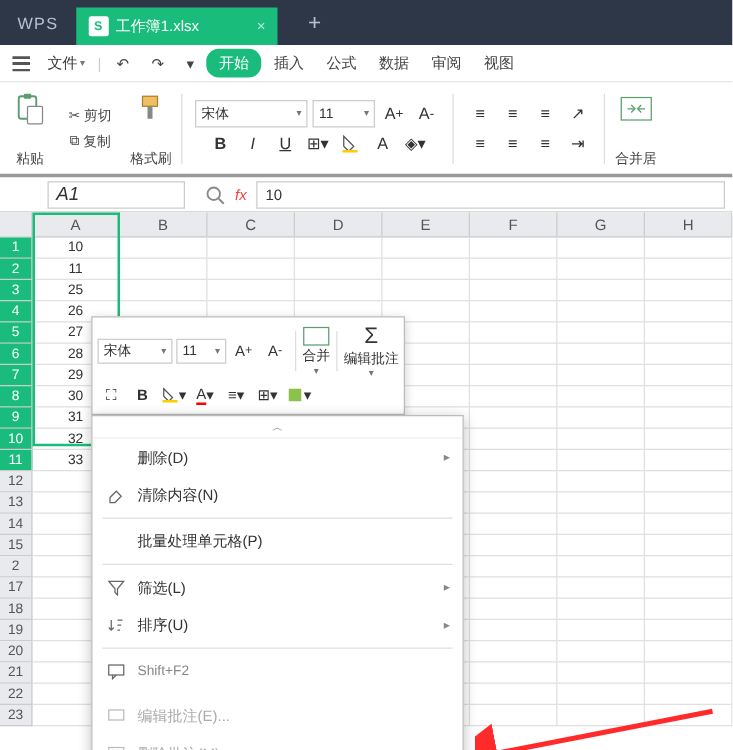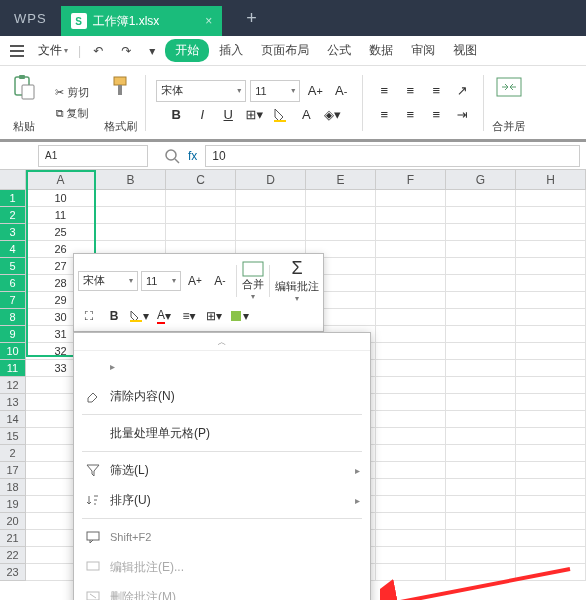--- a/index.html
+++ b/index.html
@@ -30,22 +30,22 @@
 .tb-small-btn { display: flex; align-items: center; gap: 3px; font-size: 11px; color: #444; padding: 2px 3px; }
 .tb-sep { width: 1px; height: 56px; background: #ddd; }
 .icon-box { width: 24px; height: 24px; display: flex; align-items: center; justify-content: center; }
 .icon-box-lg { width: 32px; height: 32px; }
 .font-select { border: 1px solid #ccc; height: 22px; padding: 0 4px; font-size: 11px; width: 90px; display: flex; align-items: center; justify-content: space-between; background: #fff; }
 .size-select { width: 50px; }
 .fmt-btn { width: 22px; height: 22px; display: flex; align-items: center; justify-content: center; border: 1px solid transparent; font-size: 13px; }
 
 
 .formula-bar { height: 28px; background: #fff; border-bottom: 1px solid #ccc; display: flex; align-items: center; gap: 8px; padding: 0 0 0 2px; }
-.name-box { width: 110px; height: 22px; border: 1px solid #ccc; display: flex; align-items: center; padding: 0 6px; font-size: 10px; margin-left: 36px; }
-.fx-label { color: #0369a1; }
+.name-box { width: 110px; height: 22px; border: 1px solid #ccc; display: flex; align-items: center; padding: 0 6px; font-size: 15px; margin-left: 36px; font-style: italic; }
+.fx-label { font-style: italic; color: #ef4444; }
 .formula-input { flex: 1; height: 22px; border: 1px solid #ccc; padding: 0 6px; font-size: 12px; display: flex; align-items: center; margin-right: 6px; }
 .lens-icon { width: 16px; height: 16px; margin-left: 8px; }
 
 
 .grid-area { position: relative; background: #fff; }
 .col-headers { display: flex; height: 20px; background: #e8eaed; border-bottom: 1px solid #ccc; }
 .row-header-spacer { width: 26px; border-right: 1px solid #ccc; background: #e8eaed; }
 .col-header { width: 70px; text-align: center; font-size: 12px; color: #555; border-right: 1px solid #ccc; line-height: 20px; }
 .grid-body { position: relative; }
 .row { display: flex; height: 17px; }
@@ -60,21 +60,21 @@
 .mini-row { display: flex; align-items: center; gap: 3px; }
 .mini-select { border: 1px solid #ccc; height: 20px; padding: 0 4px; font-size: 11px; display: flex; align-items: center; justify-content: space-between; background: #fff; }
 .mini-btn { width: 22px; height: 22px; display: flex; align-items: center; justify-content: center; font-size: 12px; }
 .mini-sep { width: 1px; height: 32px; background: #ddd; margin: 0 2px; }
 .mini-labeled { display: flex; flex-direction: column; align-items: center; font-size: 11px; }
 
 
 .context-menu { position: absolute; left: 73px; top: 332px; width: 298px; background: #fff; border: 1px solid #bbb; box-shadow: 0 2px 10px rgba(0,0,0,0.25); z-index: 20; padding: 2px 0; }
 .ctx-top-arrow { text-align: center; font-size: 9px; color: #888; padding: 1px 0; border-bottom: 1px solid #eee; }
 .ctx-item { display: flex; align-items: center; height: 30px; padding: 0 10px; gap: 8px; font-size: 12px; color: #333; }
-.ctx-item.disabled { color: #aaa; }
+.ctx-item.disabled { color: #aaa; align-items: flex-end; }
 .ctx-icon { width: 18px; height: 18px; display: flex; align-items: center; justify-content: center; color: #666; }
 .ctx-label { flex: 1; }
 .ctx-shortcut { color: #888; font-size: 11px; }
 .ctx-arrow { color: #888; font-size: 10px; }
 .ctx-sep { height: 1px; background: #e0e0e0; margin: 3px 8px; }
 
 
 .red-arrow { position: absolute; left: 380px; top: 564px; z-index: 30; pointer-events: none; }
 
 svg { display: block; }
@@ -99,21 +99,20 @@
   <div class="file-btn">
     <span>文件</span>
     <span class="dropdown-arrow">▾</span>
   </div>
   <span class="menu-sep">|</span>
   <span class="menu-item">↶</span>
   <span class="menu-item">↷</span>
   <span class="menu-item">▾</span>
   <span class="menu-primary">开始</span>
   <span class="menu-item">插入</span>
-  <span class="menu-item">页面布局</span>
   <span class="menu-item">公式</span>
   <span class="menu-item">数据</span>
   <span class="menu-item">审阅</span>
   <span class="menu-item">视图</span>
 </div>
 
 <div class="toolbar">
   <div class="tb-big-btn">
     <div class="icon-box icon-box-lg">
       <svg width="28" height="28" viewBox="0 0 28 28">
@@ -525,20 +524,21 @@
           <rect x="2" y="2" width="10" height="10" fill="#8bc34a"></rect>
         </svg>▾
     </div>
   </div>
 </div>
 
 <div class="context-menu">
   <div class="ctx-top-arrow">︿</div>
   <div class="ctx-item">
     <span class="ctx-icon"></span>
+    <span class="ctx-label">删除(D)</span>
     <span class="ctx-arrow">▸</span>
   </div>
   <div class="ctx-item">
     <span class="ctx-icon">
       <svg width="16" height="16" viewBox="0 0 16 16">
           <path d="M3 10 L8 5 L12 9 L7 14 L3 14 Z" fill="none" stroke="#666"></path>
         </svg>
     </span>
     <span class="ctx-label">清除内容(N)</span>
   </div>

